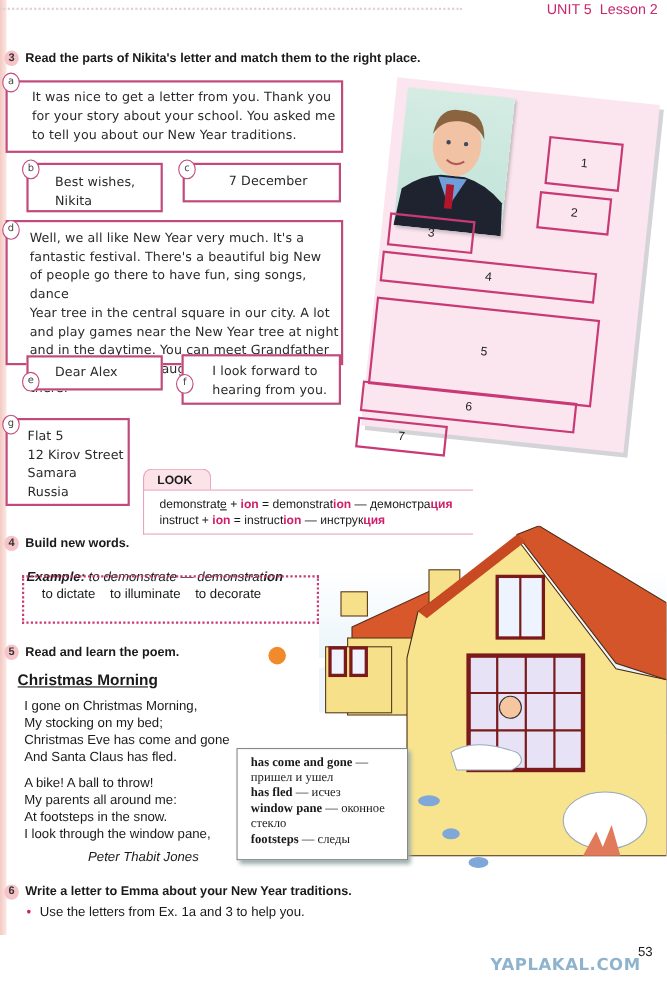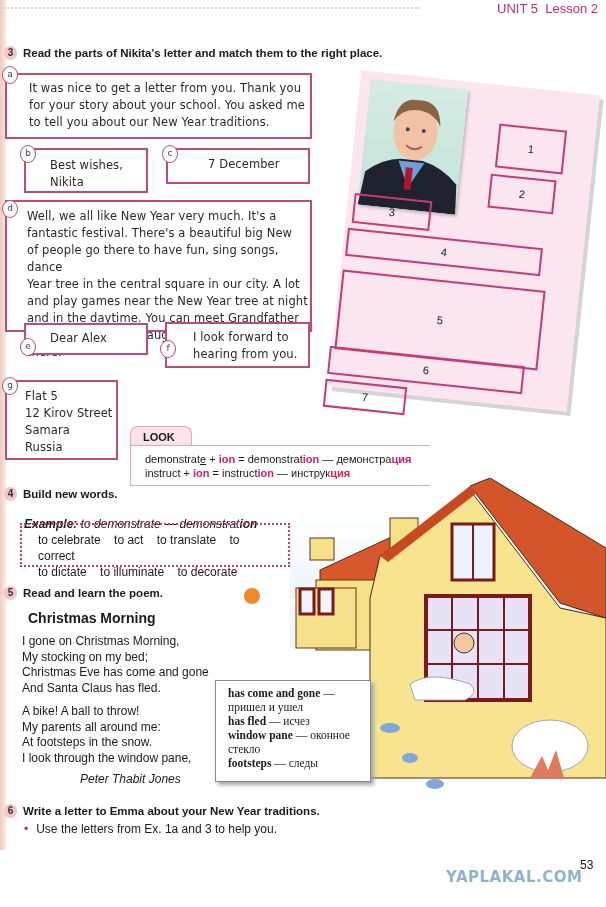--- a/index.html
+++ b/index.html
@@ -233,37 +233,31 @@
 
 <div class="ex-title" style="left:4px;top:487px;">
   <span class="ex-num">4</span>
   <span>Build new words.</span>
 </div>
 <div style="position:absolute;left:24px;top:504px;font-size:12px;font-style:italic;margin-top:13px;">
   <b>Example:</b><span> to demonstrate — demonstrat</span><b>ion</b>
 </div>
 <div class="dotted-box">
   <div>
-    <span>to celebrate</span>
-    <span>to act</span>
-    <span>to translate</span>
-    <span>to correct</span>
-  </div>
-  <div>
     <span>to dictate</span>
     <span>to illuminate</span>
     <span>to decorate</span>
   </div>
 </div>
 
 <div class="ex-title" style="left:4px;top:586px;">
   <span class="ex-num">5</span>
   <span>Read and learn the poem.</span>
 </div>
-<div style="position:absolute;left:28px;top:610px;font-size:14px;font-weight:bold;">Christmas Morning</div>
+<div style="position:absolute;left:16px;top:610px;font-size:14px;font-weight:bold;text-decoration:underline;">Christmas Morning</div>
 <div class="poem">
   <div>I gone on Christmas Morning,</div>
   <div>My stocking on my bed;</div>
   <div>Christmas Eve has come and gone</div>
   <div>And Santa Claus has fled.</div>
   <div style="height:8px"></div>
   <div>A bike! A ball to throw!</div>
   <div>My parents all around me:</div>
   <div>At footsteps in the snow.</div>
   <div>I look through the window pane,</div>

